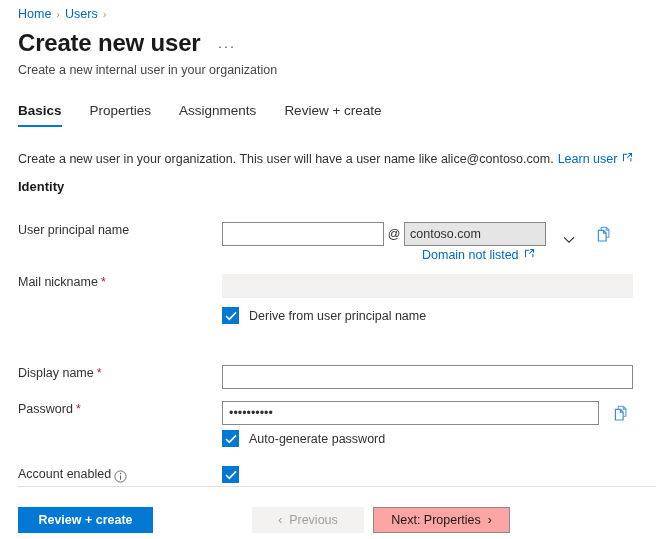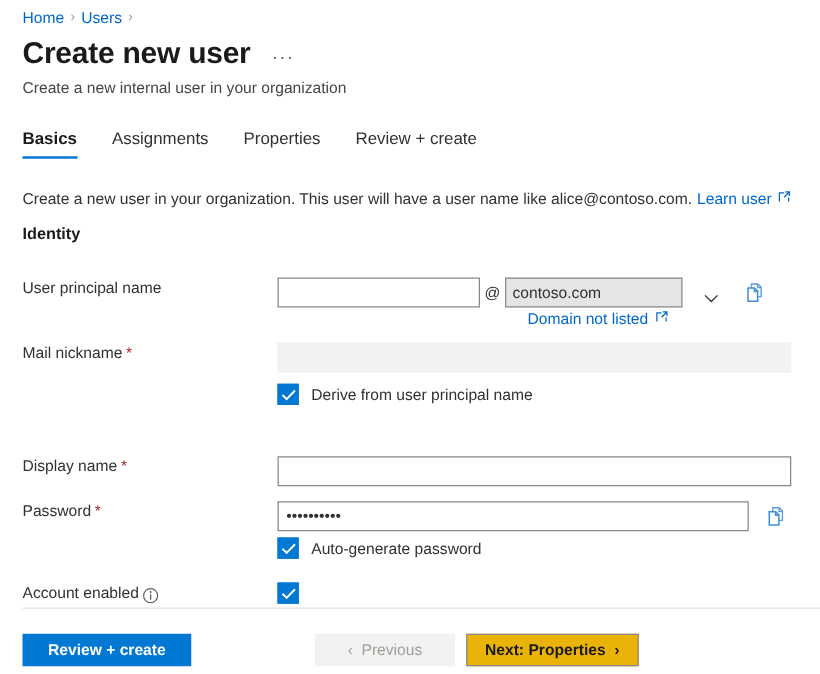--- a/index.html
+++ b/index.html
@@ -319,24 +319,24 @@
     min-width: 135px;
   }
   .btn-disabled {
     background: #f3f2f1;
     color: #a19f9d;
     min-width: 112px;
     margin-left: 99px;
     cursor: default;
   }
   .btn-default {
-    background: #eab308;
+    background: #fca5a5;
     color: #1b1a19;
     border: 1px solid #8a8886;
-    font-weight: 700;
+    font-weight: 400;
     min-width: 137px;
     margin-left: 9px;
   }
   .arrow { font-size: 12px; line-height: 1; }
 </style>
 </head>
 <body>
 
 <div class="breadcrumb">
   <span class="crumb-link">Home</span>
@@ -346,22 +346,22 @@
 </div>
 
 <div class="title-row">
   <div class="page-title">Create new user</div>
   <div class="ellipsis-btn">···</div>
 </div>
 <div class="subtitle">Create a new internal user in your organization</div>
 
 <div class="tabs">
   <div class="tab active">Basics</div>
+  <div class="tab">Properties</div>
   <div class="tab">Assignments</div>
-  <div class="tab">Properties</div>
   <div class="tab">Review + create</div>
 </div>
 
 <div class="intro">
   <span>Create a new user in your organization. This user will have a user name like alice@contoso.com.</span>
   <span class="link">Learn user</span>
   <span class="ext-icon">
     <svg width="11" height="11" viewBox="0 0 11 11">
       <path d="M1 1.8h4.2v1H2v6.4h6.4V6h1v3.2H1z" fill="#0068c9"></path>
       <path d="M6.3 1h3.7v3.7h-1V2.7L5.6 6.1 4.9 5.4 8.3 2H6.3z" fill="#0068c9"></path>

